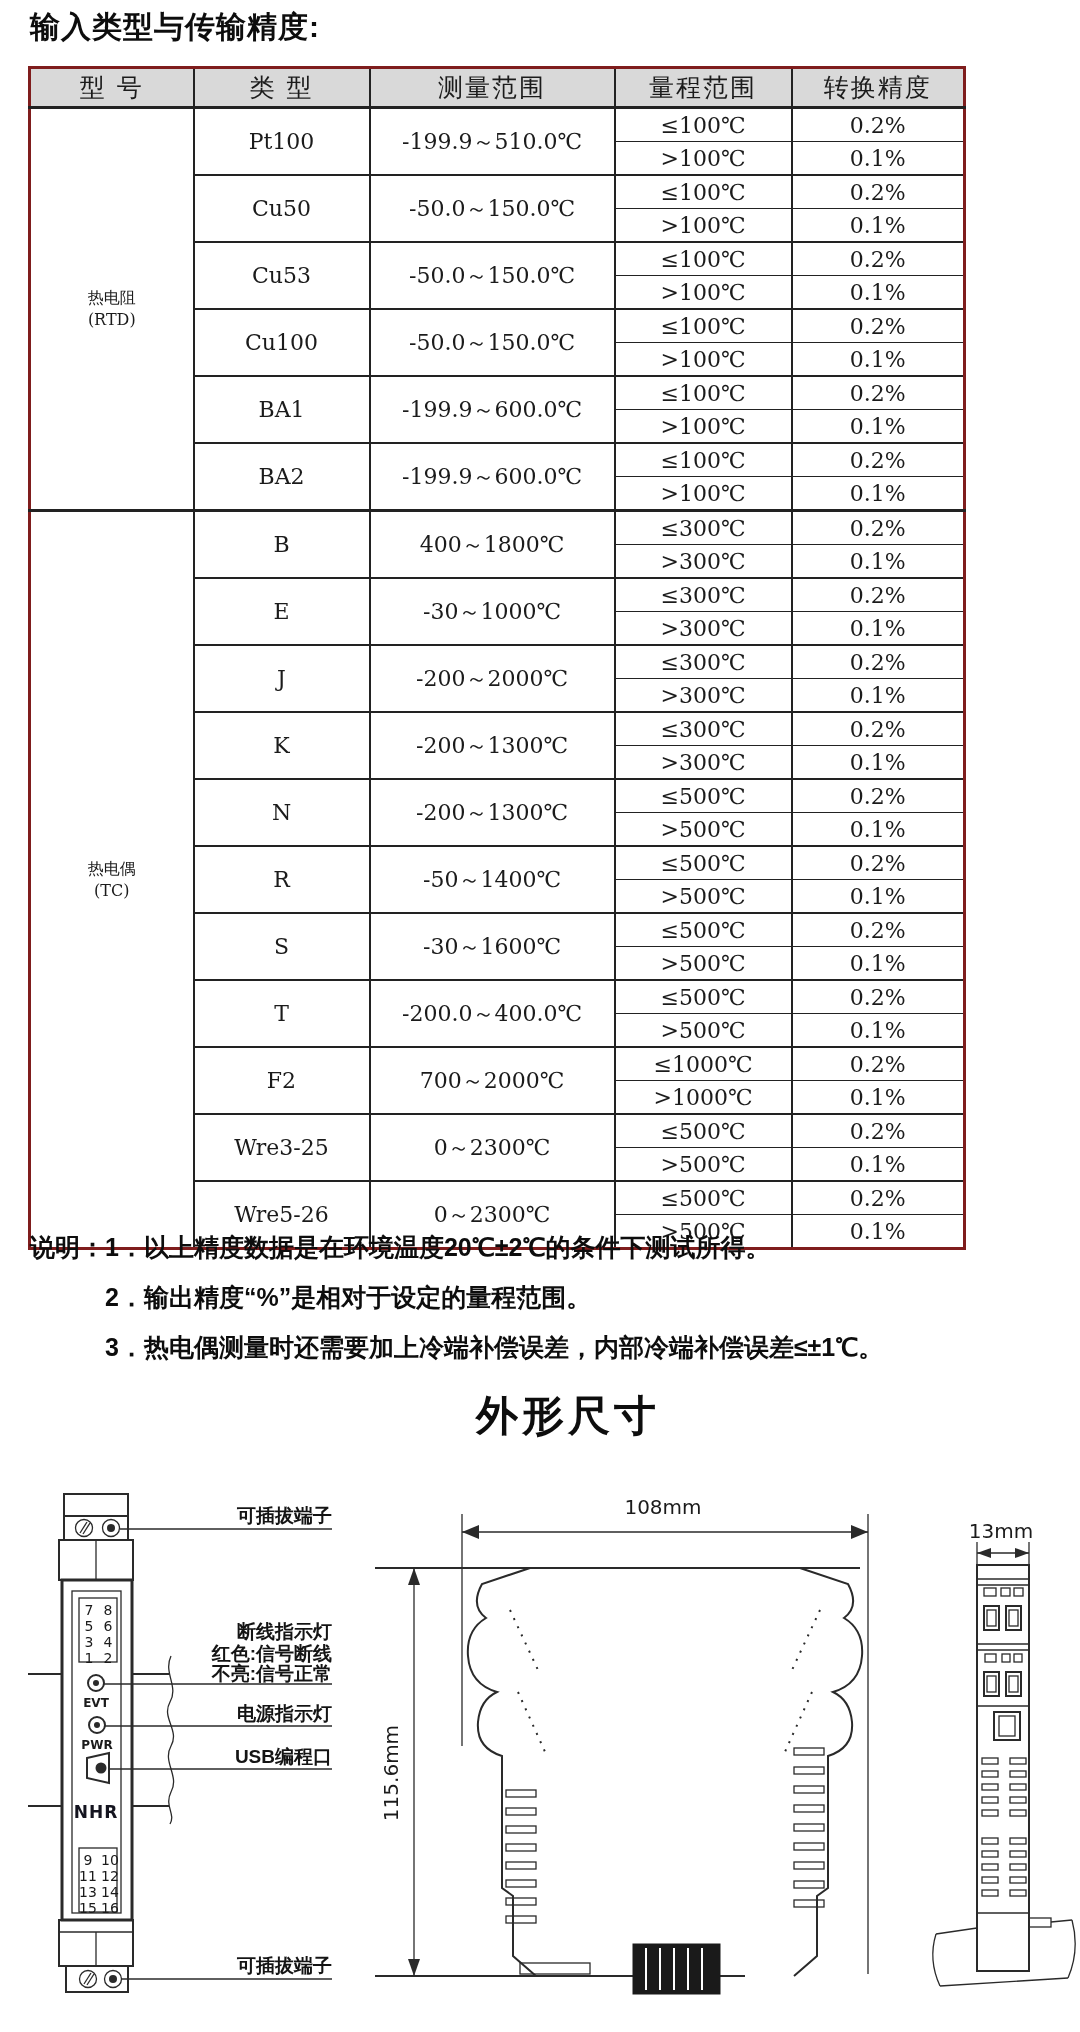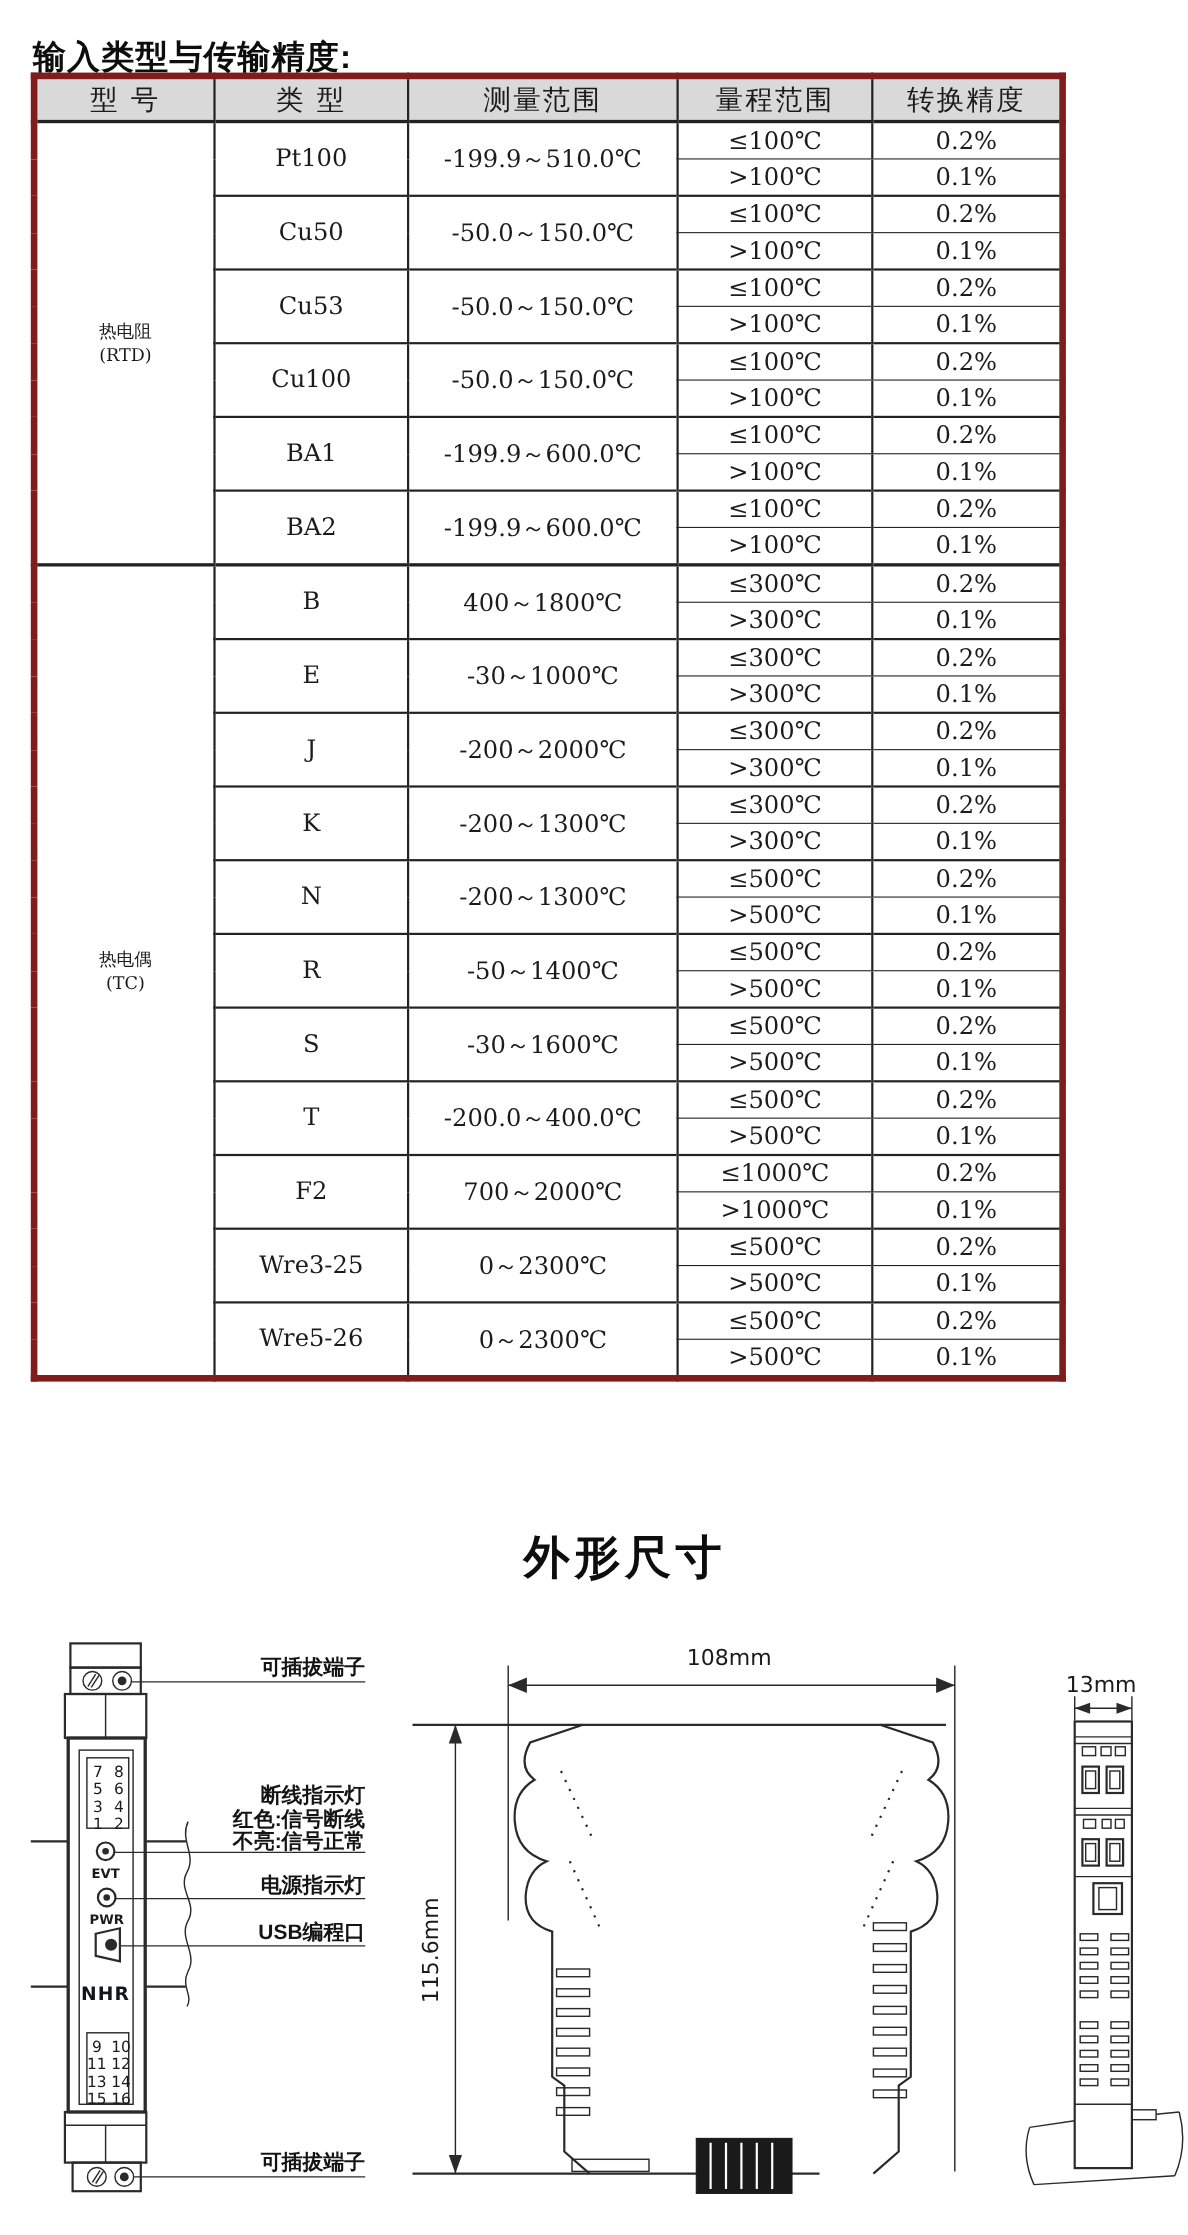--- a/index.html
+++ b/index.html
@@ -1,25 +1,25 @@
 <!DOCTYPE html>
 <html><head>
 <meta charset="utf-8">
 <style>
   html,body{margin:0;padding:0;background:#ffffff;}
   .page{position:relative;width:1080px;height:2032px;background:#fff;overflow:hidden;
         font-family:"Liberation Sans",sans-serif;color:#111;}
-  .page-title{position:absolute;left:30px;top:32px;font-size:30px;font-weight:700;
+  .page-title{position:absolute;left:30px;top:7px;font-size:30px;font-weight:700;
               letter-spacing:1px;color:#0d0d0d;}
   .table-wrap{position:absolute;left:28px;top:66px;}
   table.acc{border-collapse:collapse;table-layout:fixed;width:935px;
             font-family:"DejaVu Serif","Liberation Serif",serif;color:#1b1b1b;}
   table.acc th,table.acc td{border:1px solid #222;border-left-width:2px;border-right-width:2px;
             text-align:center;vertical-align:middle;padding:0;}
-  table.acc{border:6px solid #7f1d1d;padding-left:20px;}
+  table.acc{border:3px solid #7f1d1d;padding-left:20px;}
   table.acc th{height:37px;font-size:25px;font-weight:400;background:#d9d9d9;
                border-bottom-width:3px;letter-spacing:2px;}
   table.acc td{height:32px;font-size:22px;}
   table.acc td.model{font-size:16px;white-space:pre-line;line-height:1.35;}
   table.acc tr.type-top td{border-top-width:2px;}
   table.acc tr.group-top td{border-top-width:3px;}
   .notes{position:absolute;left:30px;top:1222px;width:1020px;display:flex;
          font-size:25px;font-weight:700;color:#0d0d0d;line-height:50px;}
   .notes-label{flex:0 0 auto;}
   .notes-items{flex:1 1 auto;}
@@ -236,20 +236,28 @@
             <td>0.2%</td>
           </tr>
           <tr>
             <td>&gt;500℃</td>
             <td>0.1%</td>
           </tr>
         </tbody>
     </table>
   </div>
 
+  <div class="notes">
+    <div class="notes-label">说明：</div>
+    <div class="notes-items">
+      <div>1．以上精度数据是在环境温度20℃±2℃的条件下测试所得。</div>
+      <div>2．输出精度“%”是相对于设定的量程范围。</div>
+      <div>3．热电偶测量时还需要加上冷端补偿误差，内部冷端补偿误差≤±1℃。</div>
+    </div>
+  </div>
 
   <div class="section-title">外形尺寸</div>
 
   <svg class="drawings" width="1080" height="574" viewBox="0 0 1080 574">
 
     <g>
 
       <line class="ln mid" x1="28" y1="216" x2="62" y2="216"></line>
       <line class="ln mid" x1="28" y1="348" x2="62" y2="348"></line>
       <line class="ln mid" x1="133" y1="216" x2="169" y2="216"></line>

